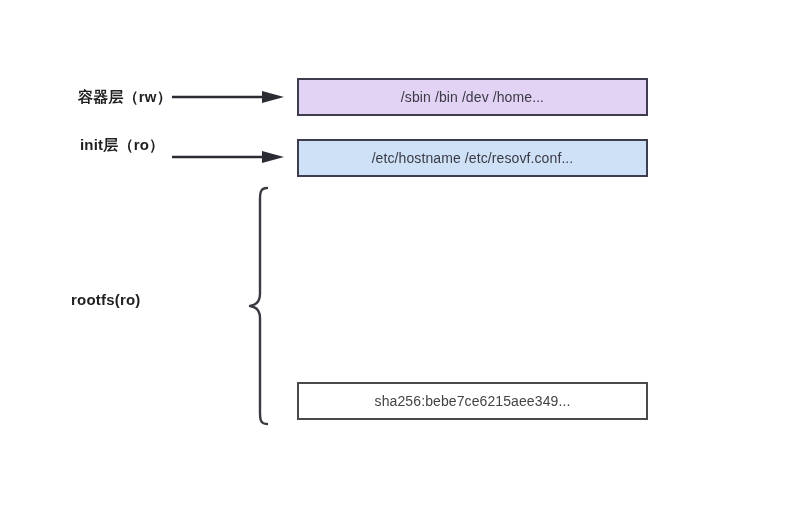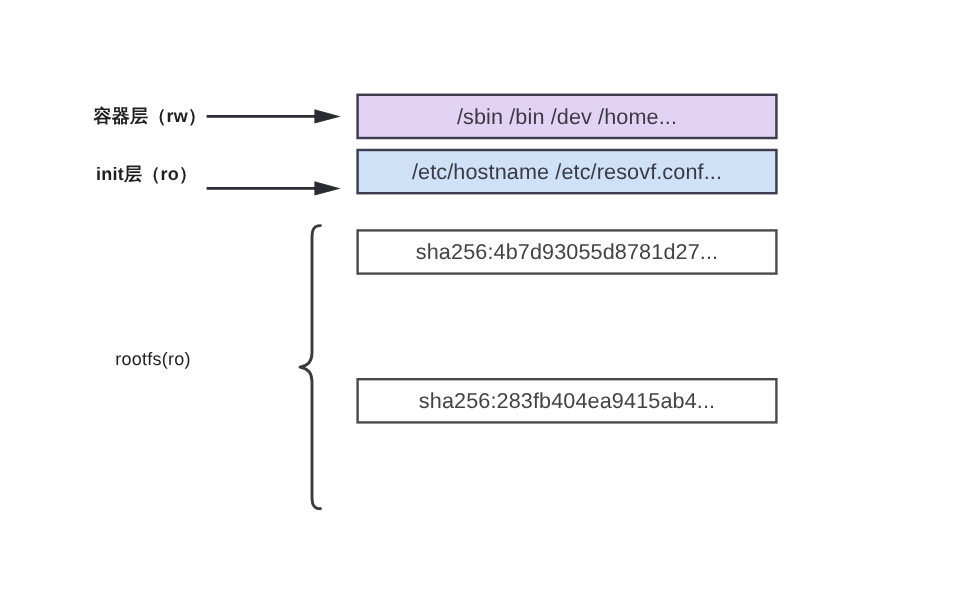--- a/index.html
+++ b/index.html
@@ -21,21 +21,21 @@
     position: absolute;
     font-size: 15px;
     color: #1f1f1f;
     white-space: nowrap;
     letter-spacing: 0.2px;
   }
   .side-label.bold { font-weight: 700; }
 
   #label-container { left: 78px;  top: 88px; }
   #label-init      { left: 80px;  top: 136px; }
-  #label-rootfs    { left: 96px;  top: 291px; font-weight: 400; }
+  #label-rootfs    { left: 71px;  top: 291px; font-weight: 700; }
 
   
   .arrow {
     position: absolute;
     height: 14px;
   }
   #arrow-container { left: 172px; top: 90px;  width: 112px; }
   #arrow-init      { left: 172px; top: 150px; width: 112px; }
 
   
@@ -54,39 +54,39 @@
     width: 351px;
     height: 38px;
     box-sizing: border-box;
     border: 2px solid #3f3f4a;
     background: #ffffff;
     display: flex;
     align-items: center;
     justify-content: center;
   }
   .layer-box .layer-text {
-    font-size: 18px;
+    font-size: 14px;
     color: #434343;
     white-space: nowrap;
     letter-spacing: 0.1px;
   }
   .layer-box.rw {
     background: #e2d3f4;
     border-color: #3d3d4d;
   }
   .layer-box.rw .layer-text { color: #3a3a46; }
   .layer-box.ro-init {
     background: #cfe1f6;
     border-color: #3d3d4d;
   }
   .layer-box.ro-init .layer-text { color: #3a3a46; }
   .layer-box.hash { border-color: #4a4a4a; }
 
   #box-0 { top: 78px; }
-  #box-1 { top: 124px; }
+  #box-1 { top: 139px; }
   #box-2 { top: 191px; }
   #box-3 { top: 252px; }
   #box-4 { top: 315px; }
   #box-5 { top: 382px; }
 </style>
 </head>
 <body>
 
 <div id="canvas">
 
@@ -117,23 +117,20 @@
   </svg>
 
   <div class="layer-box rw" id="box-0">
     <span class="layer-text">/sbin /bin /dev /home...</span>
   </div>
 
   <div class="layer-box ro-init" id="box-1">
     <span class="layer-text">/etc/hostname /etc/resovf.conf...</span>
   </div>
 
-  <div class="layer-box hash" id="box-2">
-    <span class="layer-text">sha256:4b7d93055d8781d27...</span>
-  </div>
 
 
-  <div class="layer-box hash" id="box-4">
-    <span class="layer-text">sha256:283fb404ea9415ab4...</span>
+
+  <div class="layer-box hash" id="box-5">
+    <span class="layer-text">sha256:bebe7ce6215aee349...</span>
   </div>
-
 
 </div>
 
 </body></html>

